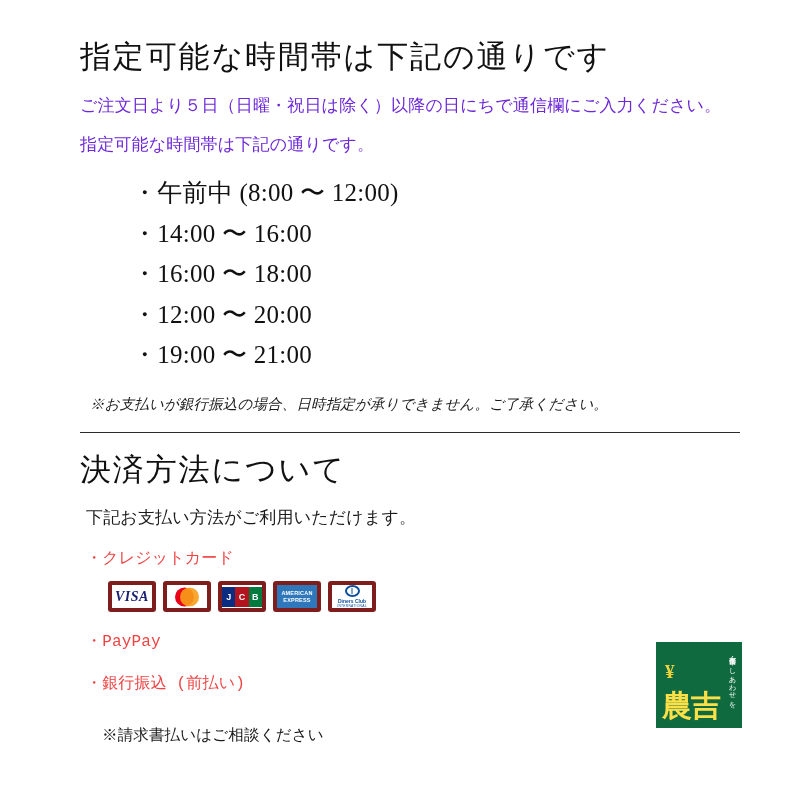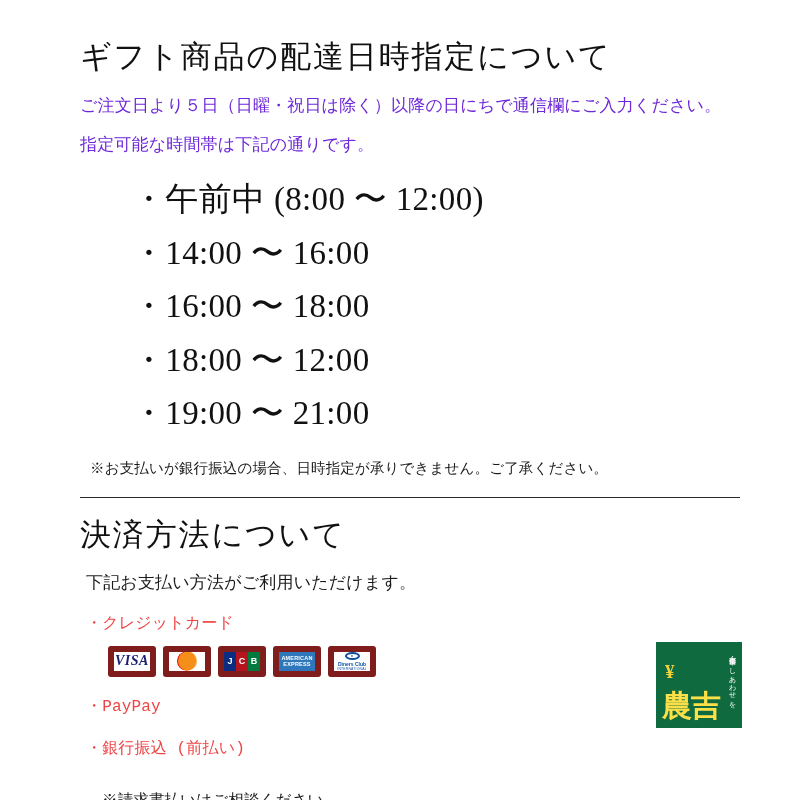--- a/index.html
+++ b/index.html
@@ -38,38 +38,39 @@
     margin: 0 0 10px 0;
     color: #6d28d9;
   }
 
   .time-list {
     list-style: none;
     margin: 14px 0 16px 0;
     padding: 0 0 0 52px;
   }
   .time-list li {
-    font-size: 33px;
+    font-size: 25px;
     line-height: 1.62;
     letter-spacing: 0.01em;
     color: #111111;
     white-space: nowrap;
   }
 
   .notes {
     margin-top: 6px;
   }
   .note {
     font-size: 14.5px;
     line-height: 1.7;
     letter-spacing: 0.01em;
     color: #1a1a1a;
   }
   .note.indent {
     padding-left: 10px;
+    font-style: italic;
   }
 
   .divider {
     border: none;
     border-top: 1px solid #2b2b2b;
     margin: 16px 0 18px 0;
     width: 100%;
   }
 
   .payment-intro {
@@ -97,21 +98,21 @@
   }
 
   .card-brands {
     display: flex;
     gap: 7px;
     margin: 10px 0 4px 22px;
   }
   .brand {
     width: 48px;
     height: 31px;
-    border: 6px solid #7f1d1d;
+    border: 4px solid #7f1d1d;
     border-radius: 3px;
     background: #ffffff;
     display: flex;
     align-items: center;
     justify-content: center;
     overflow: hidden;
     box-sizing: border-box;
   }
   .brand-visa {
     color: #1a1f71;
@@ -258,30 +259,30 @@
     text-orientation: upright;
     height: 58px;
     letter-spacing: 0.5px;
   }
 </style>
 </head>
 <body>
 
 <div class="page">
 
-  <h1 class="section-title">ギフト商品の配達日時指定について</h1>
+  <h1 class="section-title">指定可能な時間帯は下記の通りです</h1>
 
   <p class="lead">ご注文日より５日（日曜・祝日は除く）以降の日にちで通信欄にご入力ください。</p>
   <p class="lead">指定可能な時間帯は下記の通りです。</p>
 
   <ul class="time-list">
     <li>・午前中 (8:00 〜 12:00)</li>
     <li>・14:00 〜 16:00</li>
     <li>・16:00 〜 18:00</li>
-    <li>・18:00 〜 12:00</li>
+    <li>・12:00 〜 20:00</li>
     <li>・19:00 〜 21:00</li>
   </ul>
 
   <div class="notes">
     <div class="note indent">※お支払いが銀行振込の場合、日時指定が承りできません。ご了承ください。</div>
   </div>
 
   <hr class="divider">
 
   <h1 class="section-title">決済方法について</h1>

